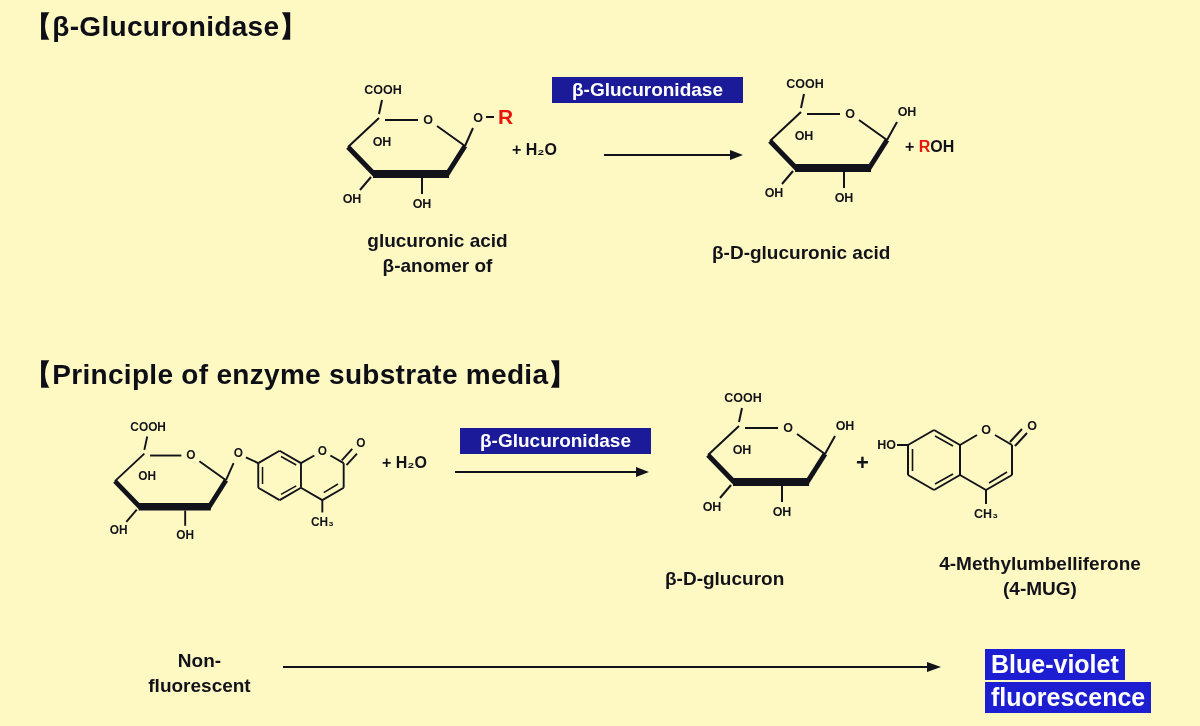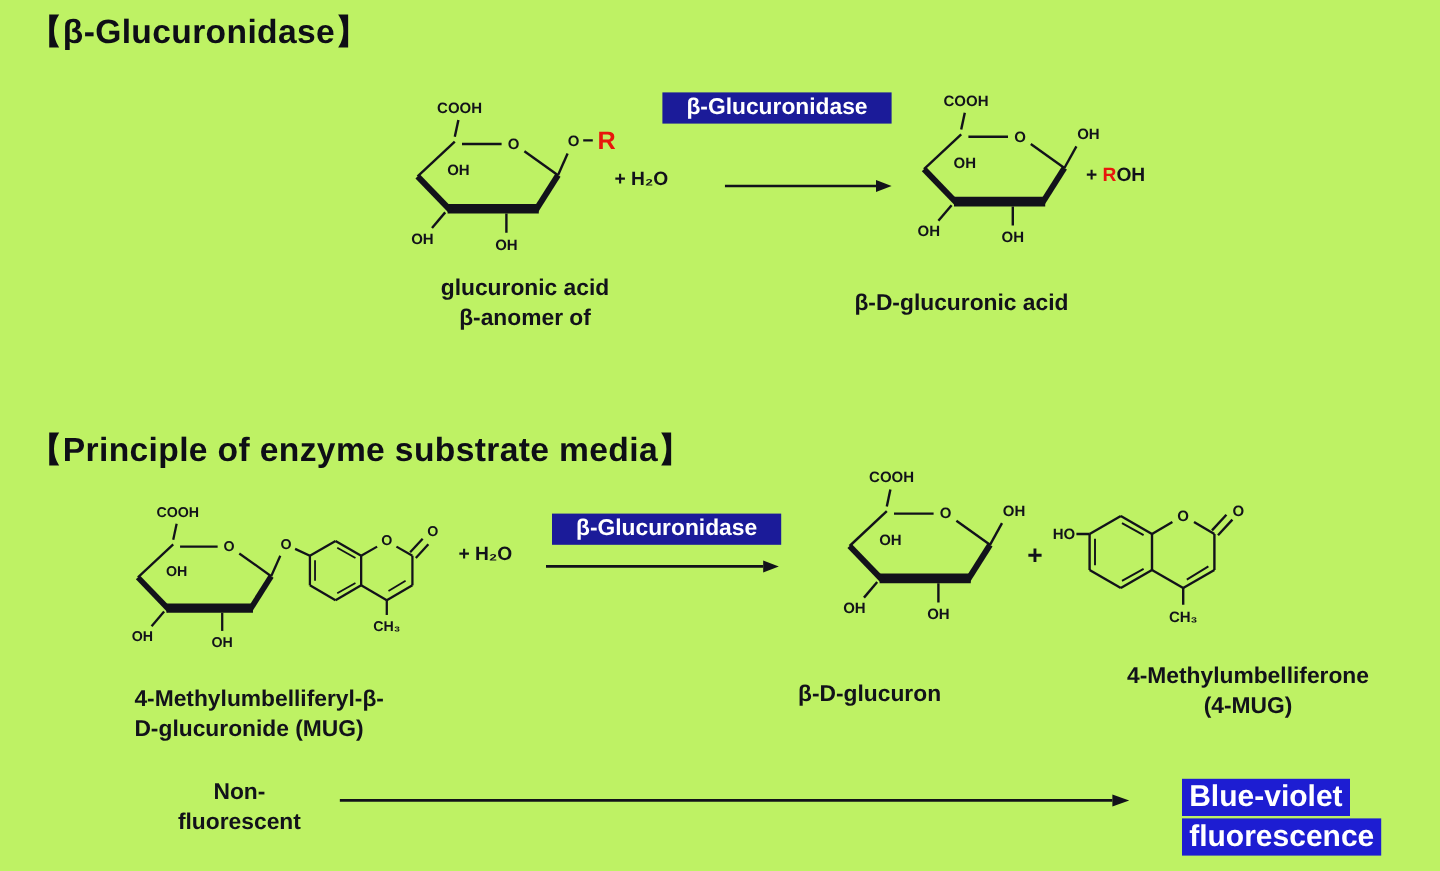--- a/index.html
+++ b/index.html
@@ -1,17 +1,17 @@
 <!DOCTYPE html>
 <html><head>
 <meta charset="utf-8">
 <style>
   * { margin:0; padding:0; box-sizing:border-box; }
   body { background:#e9e9e9; font-family:"Liberation Sans", sans-serif; }
-  #canvas { position:relative; width:1200px; height:726px; background:#bef264; overflow:hidden; color:#12121a; }
+  #canvas { position:relative; width:1200px; height:726px; background:#fef9c3; overflow:hidden; color:#12121a; }
   .abs { position:absolute; }
   .title { font-size:28px; font-weight:bold; letter-spacing:0.3px; color:#0e0e16; white-space:nowrap; }
   .struct-label { font-size:19px; font-weight:bold; color:#12121a; line-height:25px; }
   .center { text-align:center; }
   .enzyme-box { position:absolute; background:#1b1b99; color:#ffffff; font-size:19px; font-weight:bold; padding:2px 20px; white-space:nowrap; }
   .formula { position:absolute; font-size:16px; font-weight:bold; color:#12121a; white-space:nowrap; }
   .plus-sign { position:absolute; font-size:22px; font-weight:bold; color:#12121a; }
   .red { color:#e8170c; }
   .hl { display:inline-block; background:#1d1dd2; color:#ffffff; font-size:25px; font-weight:bold; padding:1px 6px; margin-bottom:2px; white-space:nowrap; }
   svg text { font-family:"Liberation Sans", sans-serif; font-weight:bold; font-size:12.5px; fill:#12121a; text-anchor:middle; }
@@ -193,24 +193,20 @@
       <line x1="134" y1="44" x2="146" y2="31" stroke-width="2"></line>
       <line x1="139" y1="48" x2="151" y2="35" stroke-width="2"></line>
       <line x1="110" y1="92" x2="110" y2="106" stroke-width="2"></line>
     </g>
     <text x="20" y="51" class="ho">HO</text>
     <text x="110" y="36">O</text>
     <text x="156" y="32">O</text>
     <text x="110" y="120">CH₃</text>
   </svg>
 
-  <div class="abs struct-label" style="left:112px; top:570px;">
-    <div>4-Methylumbelliferyl-β-</div>
-    <div>D-glucuronide (MUG)</div>
-  </div>
 
   <div class="abs struct-label" style="left:665px; top:566px;">β-D-glucuron</div>
 
   <div class="abs struct-label center" style="left:905px; top:551px; width:270px;">
     <div>4-Methylumbelliferone</div>
     <div>(4-MUG)</div>
   </div>
 
   <div class="abs struct-label center" style="left:122px; top:648px; width:155px;">
     <div>Non-</div>

